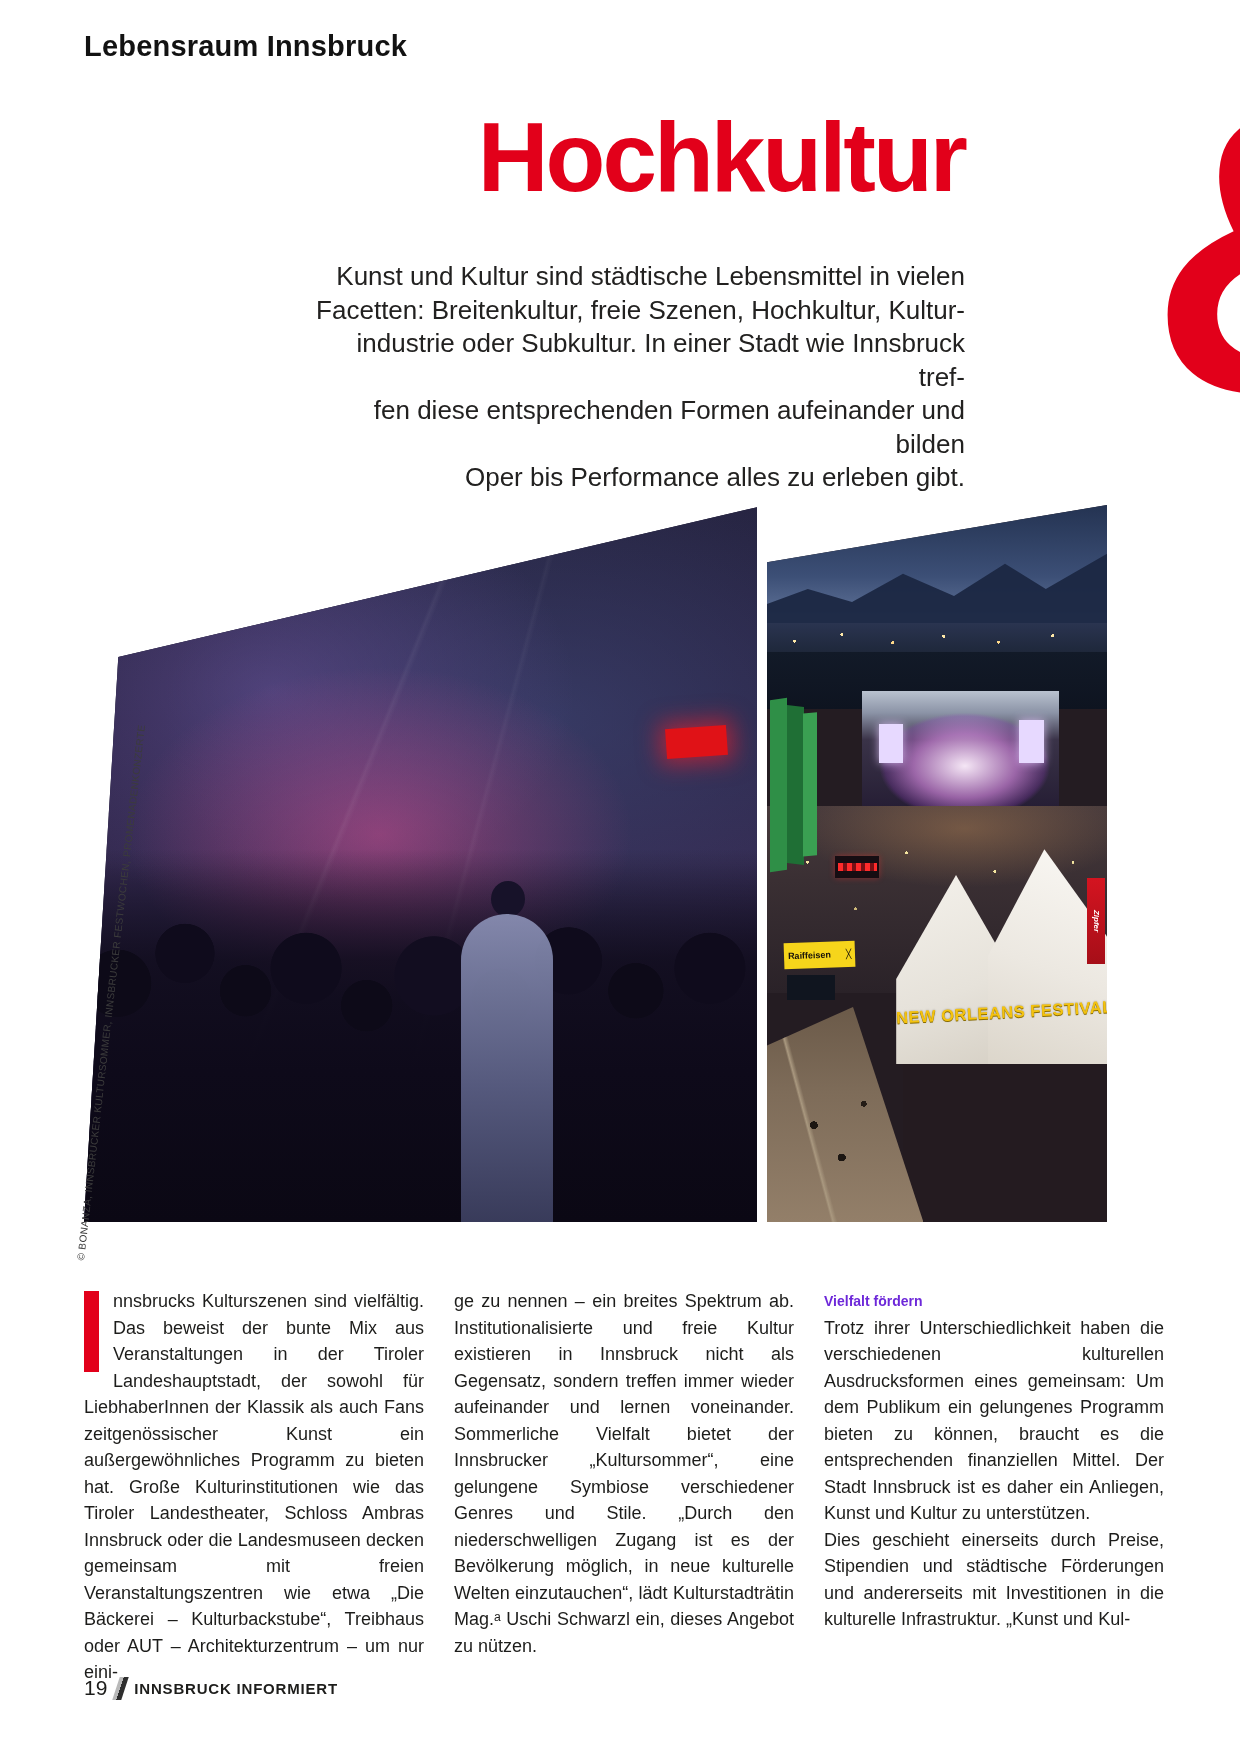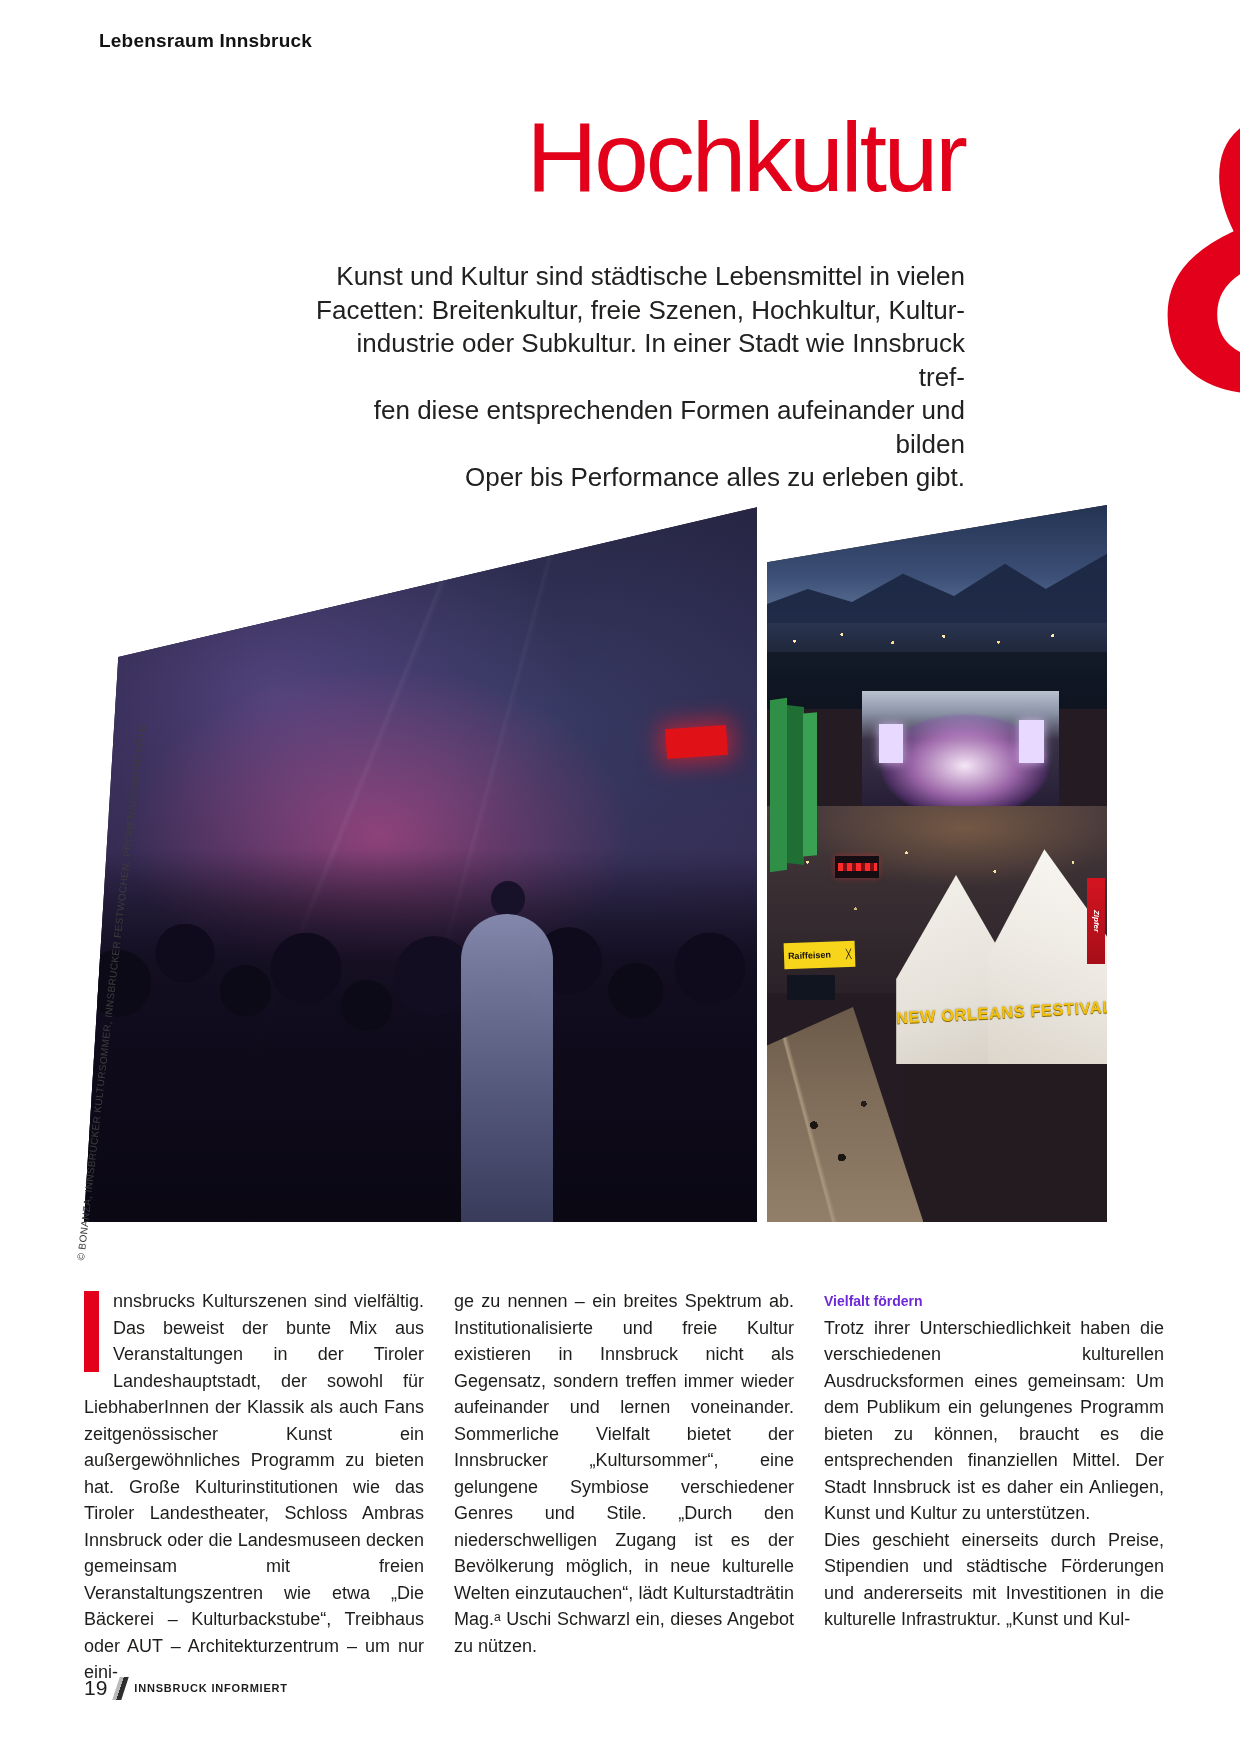--- a/index.html
+++ b/index.html
@@ -1,24 +1,24 @@
 <!DOCTYPE html>
 <html lang="de"><head>
 <meta charset="utf-8">
 <style>
   html,body{margin:0;padding:0;background:#e8e8e8;}
   .page{position:relative;width:1240px;height:1754px;margin:0 auto;background:#ffffff;
         overflow:hidden;font-family:"Liberation Sans","DejaVu Sans",sans-serif;color:#1d1d1b;}
 
   
-  .section-label{position:absolute;left:84px;top:30px;font-size:19px;font-weight:bold;
-                 letter-spacing:.2px;color:#121212;margin-left:15px;}
-
-  
-  .hero-title{position:absolute;right:275px;top:108px;font-size:98px;font-weight:normal;
+  .section-label{position:absolute;left:84px;top:30px;font-size:29px;font-weight:bold;
+                 letter-spacing:.2px;color:#121212;}
+
+  
+  .hero-title{position:absolute;right:275px;top:108px;font-size:98px;font-weight:bold;
               color:#e2001a;letter-spacing:-3px;line-height:1;white-space:nowrap;}
   .hero-amp{position:absolute;left:1150px;top:52px;font-size:400px;font-weight:bold;
             color:#e2001a;line-height:1;}
   .hero-intro{position:absolute;right:275px;top:260px;width:660px;text-align:right;
               font-size:26px;line-height:33.5px;color:#222120;}
 
   
   .photo{position:absolute;overflow:hidden;}
   .photo-left{left:84px;top:505px;width:673px;height:717px;background:#1c1830;
               clip-path:polygon(5.1% 21.2%,100% 0.3%,100% 100%,0 100%);}
@@ -126,21 +126,21 @@
   .col p{margin:0;}
   .drop-cap{float:left;width:15px;height:81px;background:#e2001a;margin:3px 14px 0 0;
       color:transparent;overflow:hidden;font-size:10px;}
   .col3-heading{color:#6d28d9;font-size:14px;font-weight:bold;line-height:26.5px;margin:0;}
 
   
   .footer{position:absolute;left:84px;top:1676px;display:flex;align-items:center;gap:9px;}
   .page-num{font-size:21px;color:#1d1d1b;}
   .footer-slash{width:9px;height:23px;transform:skewX(-18deg);
       background:linear-gradient(90deg,#b9b9b9 0 45%,#2e2e2e 45%);}
-  .brand{font-size:11px;font-weight:bold;letter-spacing:.8px;color:#1d1d1b;text-align:center;}
+  .brand{font-size:15px;font-weight:bold;letter-spacing:.8px;color:#1d1d1b;text-align:center;}
 </style>
 </head>
 <body>
 
 <div class="page">
 
   <div class="section-label">Lebensraum Innsbruck</div>
 
   <div class="hero-amp">&amp;</div>
   <div class="hero-title">Hochkultur</div>

